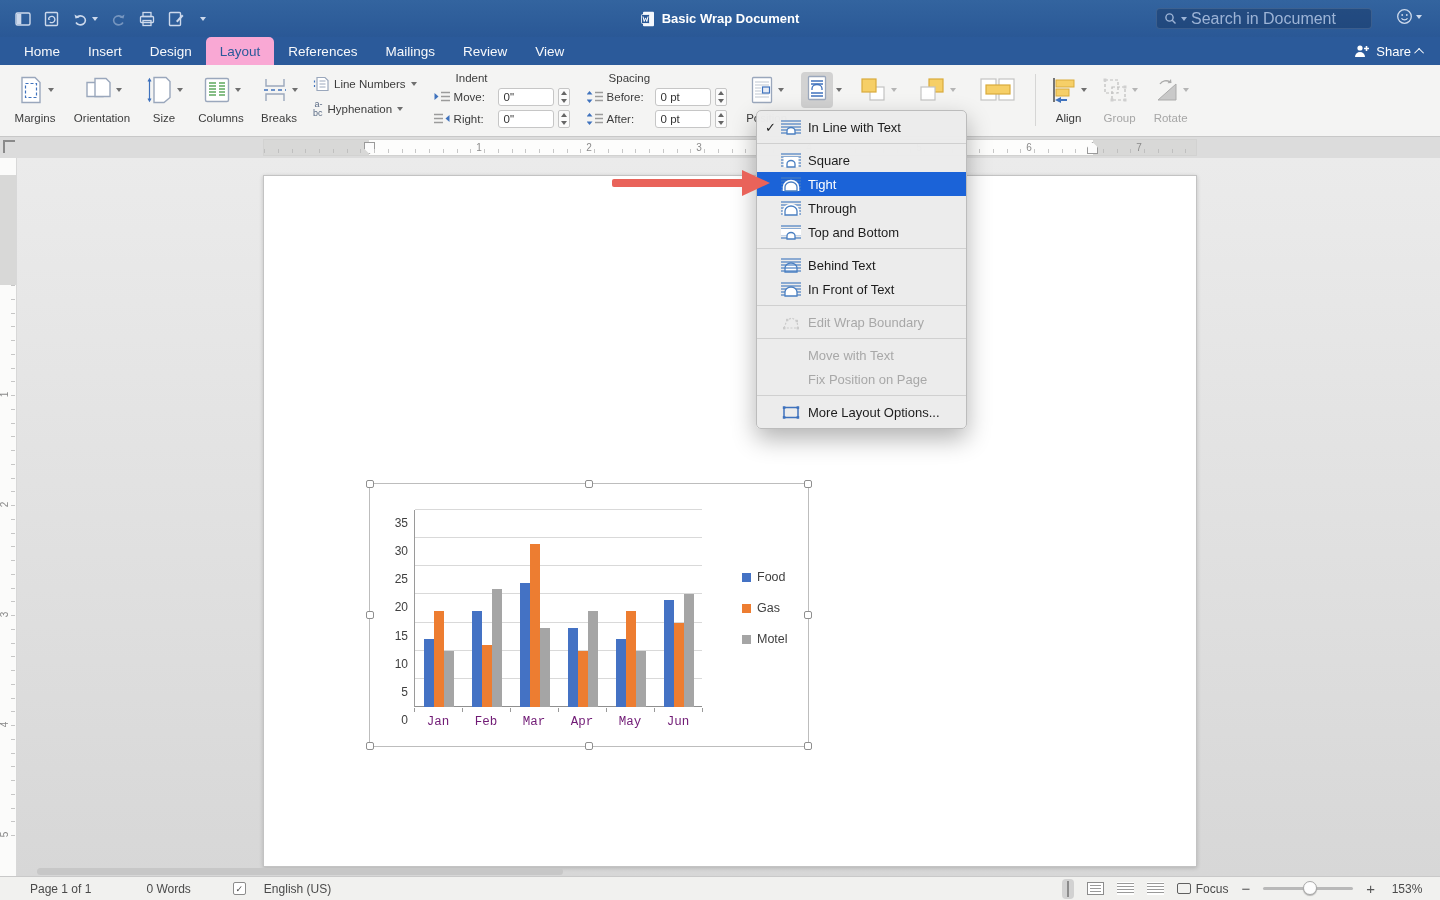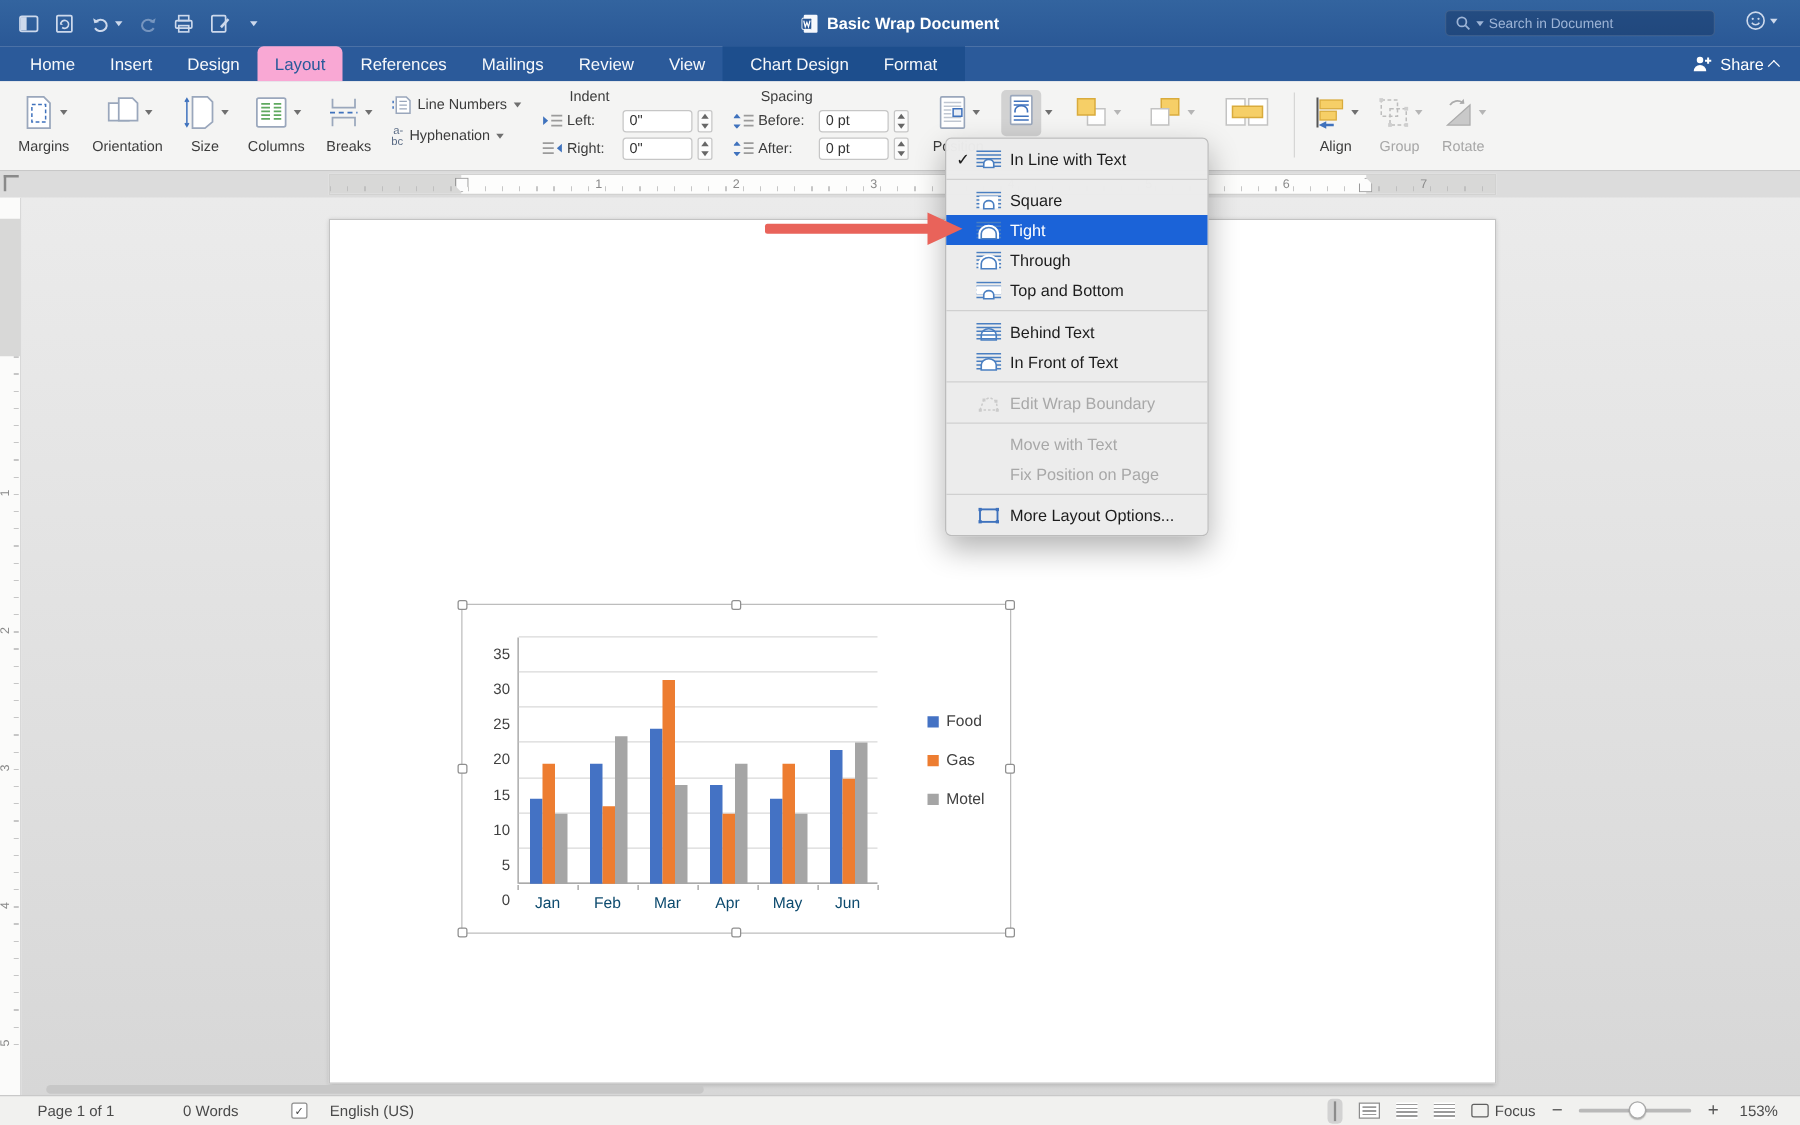--- a/index.html
+++ b/index.html
@@ -11,21 +11,21 @@
   #titlebar { position:absolute; left:0; top:0; width:1440px; height:37px;
     background:linear-gradient(#33649f,#2a5896); display:flex; align-items:center; }
   #qat { display:flex; align-items:center; gap:11px; margin-left:14px; }
   .qbtn { display:flex; align-items:center; gap:2px; }
   .qbtn svg { display:block; }
   .carety { width:0; height:0; border-left:3.5px solid transparent; border-right:3.5px solid transparent; border-top:4px solid #cdd9ec; }
   #title-center { position:absolute; left:0; right:0; top:0; height:37px; display:flex; align-items:center; justify-content:center; gap:7px; pointer-events:none; }
   #doc-title { color:#fff; font-size:13px; font-weight:bold; }
   #search-box { position:absolute; right:68px; top:8px; width:216px; height:21px; border-radius:4px;
     background:rgba(12,38,78,.35); border:1px solid rgba(255,255,255,.12); display:flex; align-items:center; padding:0 7px; gap:4px; }
-  #search-box span { color:#9db4d6; font-size:11px; }
+  #search-box span { color:#9db4d6; font-size:16px; }
   #smiley { position:absolute; right:18px; top:8px; display:flex; align-items:center; gap:3px; }
 
   
   #tabbar { position:absolute; left:0; top:37px; width:1440px; height:28px; background:#2b5a9a; display:flex; align-items:stretch; }
   #tabs-main { display:flex; margin-left:10px; }
   .tab { color:rgba(255,255,255,.96); font-size:13.5px; padding:0 14px; display:flex; align-items:center; }
   .tab.selected { background:#f9a8d4; color:#2a5a9a; border-radius:5px 5px 0 0; }
   #tabs-ctx { display:flex; background:#1d4e8d; padding:0 8px; }
   #share { position:absolute; right:16px; top:0; height:28px; display:flex; align-items:center; gap:6px; color:#fff; font-size:13px; }
   .chev-up { width:7px; height:7px; border-left:1.5px solid #fff; border-top:1.5px solid #fff; transform:rotate(45deg) translateY(2px); }
@@ -87,21 +87,21 @@
   
   #chart-frame { position:absolute; left:105px; top:307px; width:440px; height:264px; background:#fff; border:1px solid #bdbdbd; }
   .h { position:absolute; width:8px; height:8px; background:#fff; border:1px solid #8f8f8f; border-radius:2px; z-index:5; }
   #plot { position:absolute; left:44px; top:26px; width:288px; height:197px; border-left:1px solid #9a9a9a; }
   .grid { position:absolute; left:0; width:100%; height:1px; background:#d9d9d9; }
   .grid.grid0 { background:#8f8f8f; }
   .ylab { position:absolute; right:100%; margin-right:7px; font-size:12px; color:#404040; transform:translateY(50%); white-space:nowrap; }
   .bargroup { position:absolute; bottom:0; height:100%; display:flex; align-items:flex-end; justify-content:center; }
   .bar { width:10px; }
   .xrow { position:absolute; left:44px; top:231px; width:288px; }
-  .xlab { position:absolute; transform:translateX(-50%); font-size:12.5px; color:#0c4a6e; }
+  .xlab { position:absolute; transform:translateX(-50%); font-size:12.5px; color:#701a75;font-family:Liberation Mono, monospace; }
   .xtick { position:absolute; top:224px; width:1px; height:4px; background:#9a9a9a; }
   #legend { position:absolute; left:372px; top:86px; }
   .legitem { display:flex; align-items:center; gap:6px; margin-bottom:17px; }
   .legsq { width:9px; height:9px; }
   .leglab { font-size:12.5px; color:#404040; }
 
   
   #wrap-menu { position:absolute; left:756px; top:110px; width:211px; background:rgba(236,236,236,.98);
     border:1px solid #bcbcbc; border-radius:5px; box-shadow:0 10px 24px rgba(0,0,0,.3); padding:4px 0; z-index:50; }
   .menu-item { height:24px; display:flex; align-items:center; padding:0 10px 0 8px; }
@@ -214,24 +214,20 @@
   <div id="tabs-main">
       <div class="tab">Home</div>
       <div class="tab">Insert</div>
       <div class="tab">Design</div>
       <div class="tab selected">Layout</div>
       <div class="tab">References</div>
       <div class="tab">Mailings</div>
       <div class="tab">Review</div>
       <div class="tab">View</div>
     </div>
-  <div id="tabs-ctx">
-      <div class="tab">Chart Design</div>
-      <div class="tab">Format</div>
-    </div>
   <div id="share">
     <svg width="17" height="14" viewBox="0 0 17 14">
         <circle cx="7" cy="4" r="2.6" fill="#fff"></circle>
         <path d="M2 13 a5 5 0 0 1 10 0 z" fill="#fff"></path>
         <path d="M13.5 2 v5 M11 4.5 h5" stroke="#fff" stroke-width="1.6"></path>
       </svg>
     <span>Share</span>
     <span class="chev-up"></span>
   </div>
 </div>
@@ -323,21 +319,21 @@
 
   <div class="fieldgrp">
     <div class="hdr">Indent</div>
     <div class="frow">
       <svg width="16" height="12" viewBox="0 0 16 12">
           <path d="M0.5 2 l4 3.5 -4 3.5z" fill="#3f72bd"></path>
           <g stroke="#9b9b9b" stroke-width="1.3">
             <path d="M7 1.5 h9 M7 5.5 h9 M7 9.5 h9"></path>
           </g>
         </svg>
-      <span class="flab">Left:</span>
+      <span class="flab">Move:</span>
       <input class="fbox" value="0&quot;" style="">
       <span class="stepper">
           <div>
             <i class="tri-u"></i>
           </div>
           <div>
             <i class="tri-d"></i>
           </div>
         </span>
     </div>

